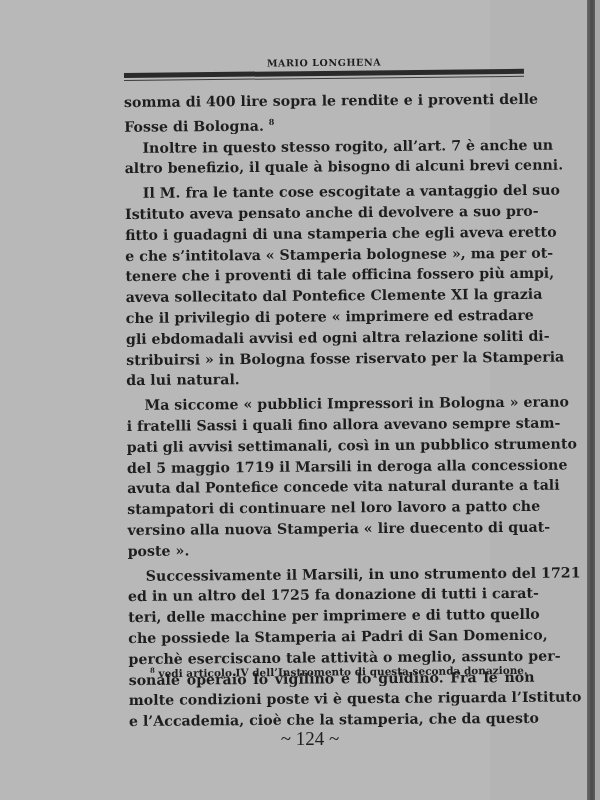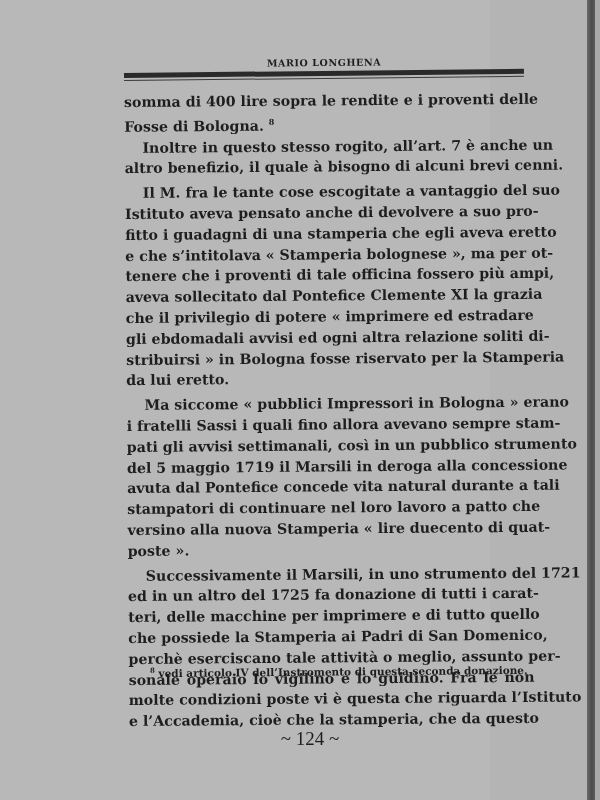--- a/index.html
+++ b/index.html
@@ -75,21 +75,21 @@
       <div class="para-gap"></div>
       <span class="line indent"><span>Il M. fra le tante cose escogitate a vantaggio del suo</span></span>
       <span class="line"><span>Istituto aveva pensato anche di devolvere a suo pro-</span></span>
       <span class="line"><span>fitto i guadagni di una stamperia che egli aveva eretto</span></span>
       <span class="line"><span>e che s’intitolava « Stamperia bolognese », ma per ot-</span></span>
       <span class="line"><span>tenere che i proventi di tale officina fossero più ampi,</span></span>
       <span class="line"><span>aveva sollecitato dal Pontefice Clemente XI la grazia</span></span>
       <span class="line"><span>che il privilegio di potere « imprimere ed estradare</span></span>
       <span class="line"><span>gli ebdomadali avvisi ed ogni altra relazione soliti di-</span></span>
       <span class="line"><span>stribuirsi » in Bologna fosse riservato per la Stamperia</span></span>
-      <span class="line last"><span>da lui eretto.</span></span>
+      <span class="line last"><span>da lui natural.</span></span>
       <div class="para-gap"></div>
       <span class="line indent"><span>Ma siccome « pubblici Impressori in Bologna » erano</span></span>
       <span class="line"><span>i fratelli Sassi i quali fino allora avevano sempre stam-</span></span>
       <span class="line"><span>pati gli avvisi settimanali, così in un pubblico strumento</span></span>
       <span class="line"><span>del 5 maggio 1719 il Marsili in deroga alla concessione</span></span>
       <span class="line"><span>avuta dal Pontefice concede vita natural durante a tali</span></span>
       <span class="line"><span>stampatori di continuare nel loro lavoro a patto che</span></span>
       <span class="line"><span>versino alla nuova Stamperia « lire duecento di quat-</span></span>
       <span class="line last"><span>poste ».</span></span>
       <div class="para-gap"></div>

